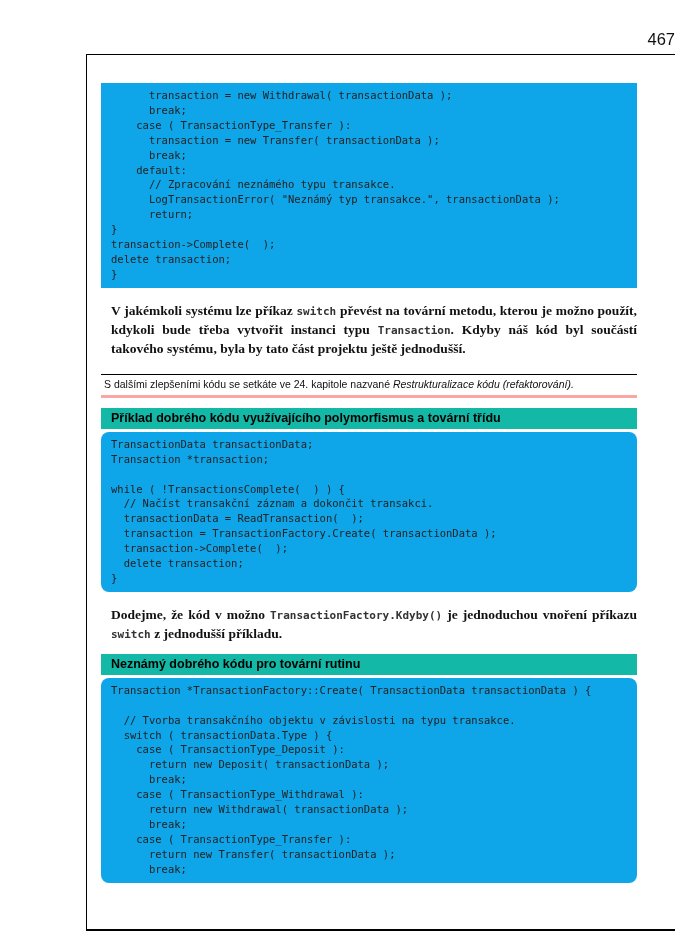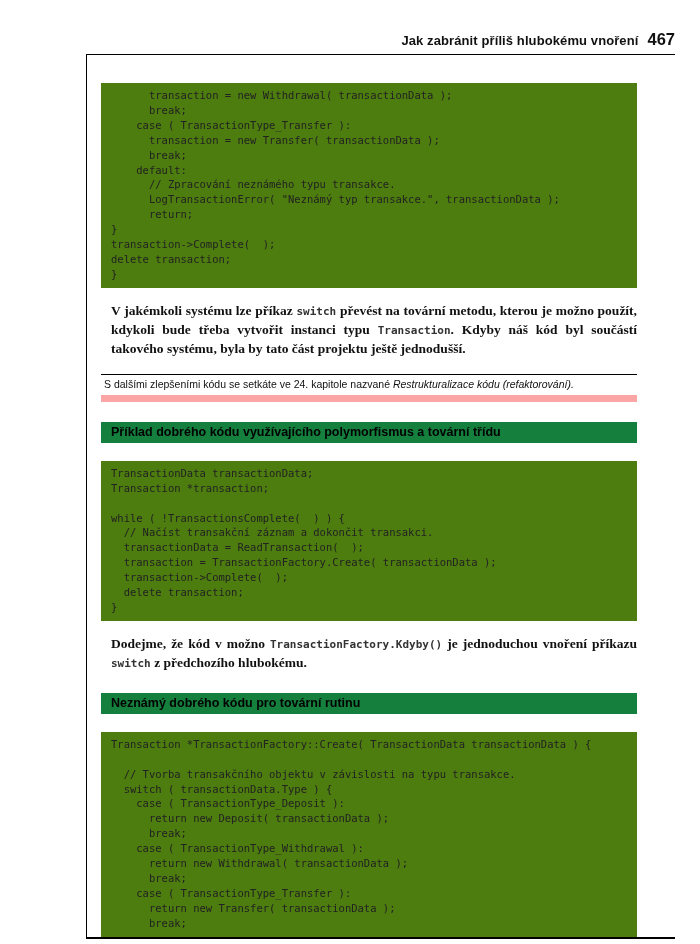--- a/index.html
+++ b/index.html
@@ -13,69 +13,68 @@
     padding-top:30px; padding-bottom:5px;
     border-bottom:1.6px solid #000;
     display:flex; justify-content:flex-end; align-items:baseline; gap:9px;
   }
   .running-title {
     font-family:"Liberation Sans", sans-serif;
     font-weight:bold; font-size:13px; letter-spacing:.1px;
   }
   .page-number {
     font-family:"Liberation Sans", sans-serif;
-    font-weight:bold; font-size:16.5px;
+    font-weight:normal; font-size:16.5px;
   }
   .page-content {
     margin:0 25px 0 86px;
     border-left:1.6px solid #000;
     border-bottom:2px solid #000;
     min-height:876px;
     padding:28px 38px 0 24px;
   }
   .codeblock {
-    background:#4d7c0f;
+    background:#0ea5e9;
     margin-left:-10px;
     padding:5px 8px 6px 10px;
     font-family:"DejaVu Sans Mono", monospace;
     font-size:10.5px; line-height:14.9px;
     white-space:pre; color:#222;
   }
-  .codeblock.after-heading { margin-top:18px; }
+  .codeblock.after-heading { margin-top:3px;border-radius:8px; }
   p.body-par {
     margin-top:14px;
     font-size:13.5px; line-height:18px;
     text-align:justify;
     font-weight:bold;
   }
   .inl {
     font-family:"DejaVu Sans Mono", monospace;
     font-size:11px; color:#333;
   }
   .cross-note {
     margin-top:16px; margin-left:-10px;
-    border-top:1px solid #000; border-bottom:7px solid #fca5a5;
+    border-top:1px solid #000; border-bottom:3px solid #fca5a5;
     padding:3px 2px 4px 3px;
     font-family:"Liberation Sans", sans-serif;
     font-size:10.5px; line-height:13px; color:#111;
   }
   .cross-note .ref { font-style:italic; }
   .listing-heading {
-    margin-top:20px; margin-left:-10px;
-    background:#15803d;
+    margin-top:10px; margin-left:-10px;
+    background:#14b8a6;
     padding:3px 8px 4px 10px;
     font-family:"Liberation Sans", sans-serif;
     font-weight:bold; font-size:12.5px; color:#000;
   }
 </style>
 </head>
 <body>
 
 <div class="page-header">
-  <span class="running-title">Jak zabránit příliš hlubokému vnoření</span>
   <span class="page-number">467</span>
 </div>
 
 <div class="page-content">
 
   <pre class="codeblock">      transaction = new Withdrawal( transactionData );
       break;
     case ( TransactionType_Transfer ):
       transaction = new Transfer( transactionData );
       break;
@@ -97,21 +96,21 @@
 Transaction *transaction;
 
 while ( !TransactionsComplete(  ) ) {
   // Načíst transakční záznam a dokončit transakci.
   transactionData = ReadTransaction(  );
   transaction = TransactionFactory.Create( transactionData );
   transaction-&gt;Complete(  );
   delete transaction;
 }</pre>
 
-  <p class="body-par"><span>Dodejme, že kód v možno </span><span class="inl">TransactionFactory.Kdyby()</span><span> je jednoduchou vnoření příkazu </span><span class="inl">switch</span><span> z předchozího hlubokému.</span></p>
+  <p class="body-par"><span>Dodejme, že kód v možno </span><span class="inl">TransactionFactory.Kdyby()</span><span> je jednoduchou vnoření příkazu </span><span class="inl">switch</span><span> z jednodušší příkladu.</span></p>
 
   <div class="listing-heading">Neznámý dobrého kódu pro tovární rutinu</div>
   <pre class="codeblock after-heading">Transaction *TransactionFactory::Create( TransactionData transactionData ) {
 
   // Tvorba transakčního objektu v závislosti na typu transakce.
   switch ( transactionData.Type ) {
     case ( TransactionType_Deposit ):
       return new Deposit( transactionData );
       break;
     case ( TransactionType_Withdrawal ):

